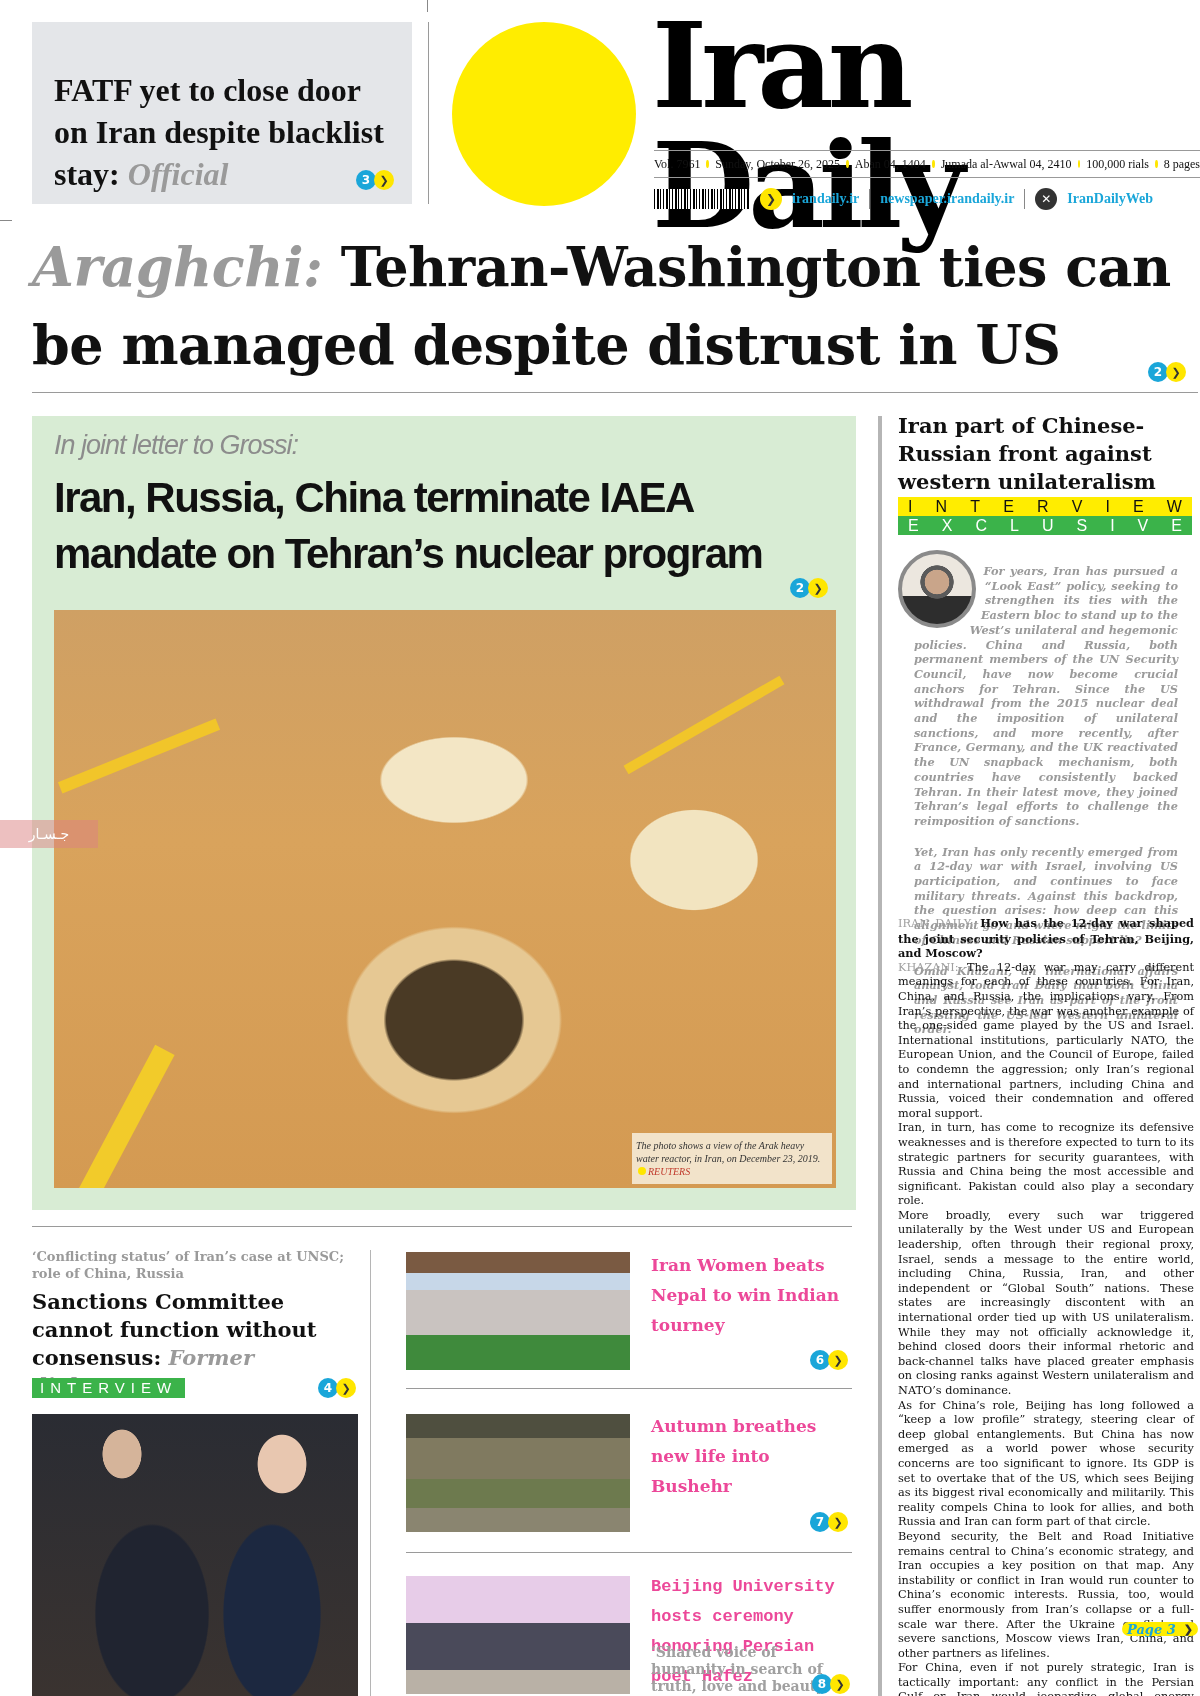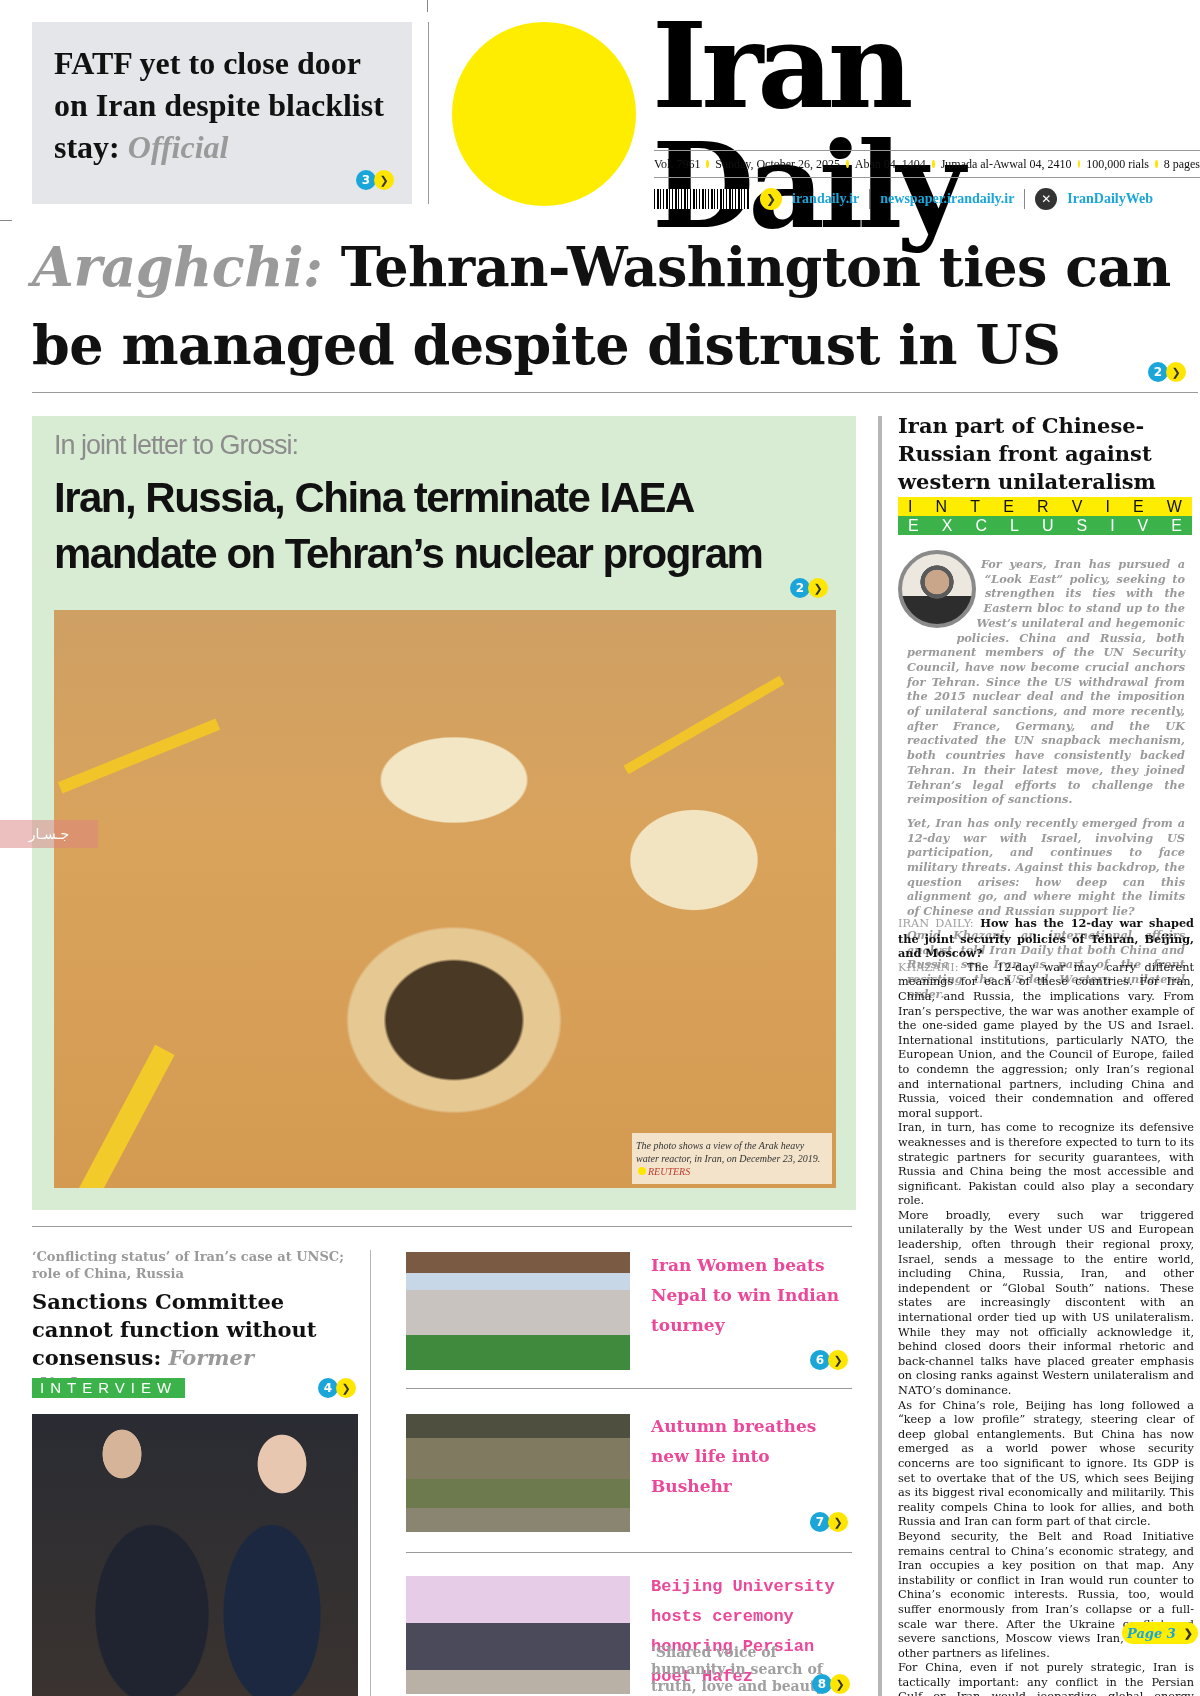--- a/index.html
+++ b/index.html
@@ -2,21 +2,21 @@
 <html><head>
 <meta charset="utf-8">
 <style>
   * { box-sizing: border-box; margin: 0; padding: 0; }
   html, body { width: 1200px; height: 1696px; background: #ffffff; overflow: hidden; }
   body { position: relative; font-family: "DejaVu Serif", serif; color: #111; }
   .abs { position: absolute; }
 
   
   .teaser { left: 32px; top: 22px; width: 380px; height: 182px; background: #e4e6e9; padding: 20px 22px; }
-  .teaser-title { font-family: "Liberation Serif", serif; font-weight: bold; font-size: 32px; line-height: 42px; color: #111; }
+  .teaser-title { font-family: "Liberation Serif", serif; font-weight: bold; font-size: 32px; line-height: 42px; color: #111; margin-top: 27px; }
   .teaser-title .gray { color: #9a9a9a; font-style: italic; }
   .vline { background: #9a9a9a; width: 1px; }
 
   .sun { left: 452px; top: 22px; width: 184px; height: 184px; border-radius: 50%; background: #ffed00; }
 
   .masthead { left: 652px; top: 6px; font-family: "DejaVu Serif", serif; font-weight: bold; font-size: 118px; letter-spacing: -6px; line-height: 120px; color: #000; }
 
   .infobar { left: 654px; top: 150px; width: 546px; height: 28px; border-top: 1px solid #999; border-bottom: 1px solid #999; font-family: "Liberation Serif", serif; font-size: 12px; display: flex; align-items: center; gap: 4px; white-space: nowrap; }
   .dot { display: inline-block; width: 8px; height: 8px; border-radius: 50%; background: #ffe600; margin: 0 2px; }
 
@@ -29,21 +29,21 @@
   .headline { left: 32px; top: 228px; width: 1150px; font-family: "DejaVu Serif", serif; font-weight: bold; font-size: 54px; line-height: 78px; color: #111; letter-spacing: -0.5px; }
   .headline .gray { color: #9a9a9a; font-style: italic; }
   .hr { height: 1px; background: #9a9a9a; }
 
   .pageref { display: inline-flex; align-items: center; }
   .pnum { width: 20px; height: 20px; border-radius: 50%; background: #1aa6d9; color: #fff; font-family: "DejaVu Sans", sans-serif; font-size: 12px; font-weight: bold; display: inline-flex; align-items: center; justify-content: center; }
   .parrow { width: 20px; height: 20px; border-radius: 50%; background: #ffe600; color: #333; font-family: "DejaVu Sans", sans-serif; font-size: 11px; font-weight: bold; display: inline-flex; align-items: center; justify-content: center; margin-left: -2px; }
 
   
   .lead { left: 32px; top: 416px; width: 824px; height: 794px; background: #d8ecd4; }
-  .lead-kicker { left: 54px; top: 430px; font-family: "Liberation Sans", sans-serif; font-size: 27px; color: #8c8c8c; letter-spacing: -1px; }
+  .lead-kicker { left: 54px; top: 430px; font-family: "Liberation Sans", sans-serif; font-size: 27px; color: #8c8c8c; letter-spacing: -1px; font-style: italic; }
   .lead-title { left: 54px; top: 470px; width: 800px; font-family: "Liberation Sans", sans-serif; font-weight: bold; font-size: 42px; line-height: 56px; letter-spacing: -1.5px; color: #111; }
   .lead-photo { left: 54px; top: 610px; width: 782px; height: 578px; overflow: hidden;
      background:
        radial-gradient(ellipse 120px 70px at 400px 170px, #f3e6c5 0 60%, transparent 62%),
        radial-gradient(ellipse 150px 130px at 400px 410px, #4a3a25 0 45%, #e6c893 47% 70%, transparent 72%),
        radial-gradient(ellipse 70px 55px at 640px 250px, #f2e4c0 0 90%, transparent 92%),
        linear-gradient(180deg, #cfa064 0%, #d9a35c 40%, #d49a52 100%); }
   .rail1 { position: absolute; left: 0; top: 140px; width: 170px; height: 12px; background: #f1c52a; transform: rotate(-22deg); }
   .rail2 { position: absolute; left: 60px; top: 430px; width: 22px; height: 170px; background: #f2cb2a; transform: rotate(28deg); }
   .rail3 { position: absolute; left: 560px; top: 110px; width: 180px; height: 10px; background: #f1c52a; transform: rotate(-30deg); }
@@ -54,26 +54,26 @@
 
   
   .rcol-line { left: 878px; top: 416px; width: 4px; height: 1280px; background: #b5b5b5; }
   .rtitle { left: 898px; top: 412px; width: 300px; font-family: "DejaVu Serif", serif; font-weight: bold; font-size: 21px; line-height: 28px; color: #111; }
   .band { left: 898px; width: 294px; height: 19px; display: flex; justify-content: space-between; padding: 0 10px; font-family: "Liberation Sans", sans-serif; font-size: 16px; line-height: 19px; }
   .band-y { top: 497px; background: #ffed00; color: #111; }
   .band-g { top: 516px; background: #3bb34a; color: #fff; }
   .avatar { left: 898px; top: 550px; width: 78px; height: 78px; border-radius: 50%; border: 4px solid #8a8a8a; background: radial-gradient(circle at 50% 40%, #c9a58a 0 22%, #5a5a5a 23% 30%, transparent 31%), linear-gradient(180deg, #ece7df 0 60%, #2d2d2d 60%); }
   .intro { left: 898px; top: 548px; width: 296px; font-family: "DejaVu Serif", serif; font-style: italic; font-weight: bold; font-size: 11.3px; line-height: 14.7px; color: #9a9a9a; text-align: justify; }
   .intro .float { float: left; width: 84px; height: 84px; shape-outside: circle(50%); margin: 0 4px 0 0; }
-  .intro p { margin: 9px; }
+  .intro p { margin: 16px; }
   .body { left: 898px; top: 916px; width: 296px; font-family: "DejaVu Serif", serif; font-size: 11.3px; line-height: 14.6px; color: #111; text-align: justify; }
   .body p { margin: 0; }
   .body .q { font-weight: bold; }
   .body .lbl { color: #a0a0a0; font-weight: normal; }
-  .page3 { position: absolute; left: 1122px; top: 1622px; width: 76px; height: 22px; border-radius: 11px; background: #ffed00; font-family: "DejaVu Serif", serif; font-style: italic; font-weight: bold; font-size: 13px; color: #1aa6d9; display: flex; align-items: center; justify-content: center; gap: 8px; }
+  .page3 { position: absolute; left: 1122px; top: 1622px; width: 76px; height: 14px; border-radius: 11px; background: #ffed00; font-family: "DejaVu Serif", serif; font-style: italic; font-weight: bold; font-size: 13px; color: #1aa6d9; display: flex; align-items: center; justify-content: center; gap: 8px; }
   .page3 .arr { color: #333; font-style: normal; font-size: 11px; }
 
   
   .bl-kicker { left: 32px; top: 1248px; width: 330px; font-family: "DejaVu Serif", serif; font-weight: bold; font-size: 13px; line-height: 17px; color: #9a9a9a; }
   .bl-title { left: 32px; top: 1288px; width: 330px; font-family: "DejaVu Serif", serif; font-weight: bold; font-size: 21px; line-height: 28px; color: #111; }
   .bl-title .gray { color: #9a9a9a; font-style: italic; }
   .iv-tag { left: 32px; top: 1378px; height: 20px; padding: 0 8px; background: #3bb34a; color: #fff; font-family: "Liberation Sans", sans-serif; font-size: 15px; letter-spacing: 6px; line-height: 20px; }
   .bl-photo { left: 32px; top: 1414px; width: 326px; height: 282px; background:
       radial-gradient(ellipse 40px 48px at 250px 50px, #e8c7b0 0 60%, transparent 62%),
       radial-gradient(ellipse 32px 40px at 90px 40px, #d5b49a 0 60%, transparent 62%),

